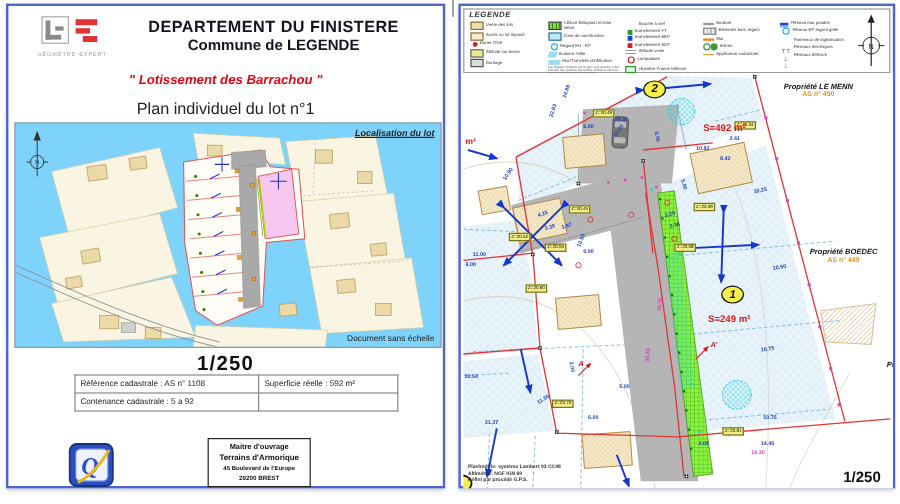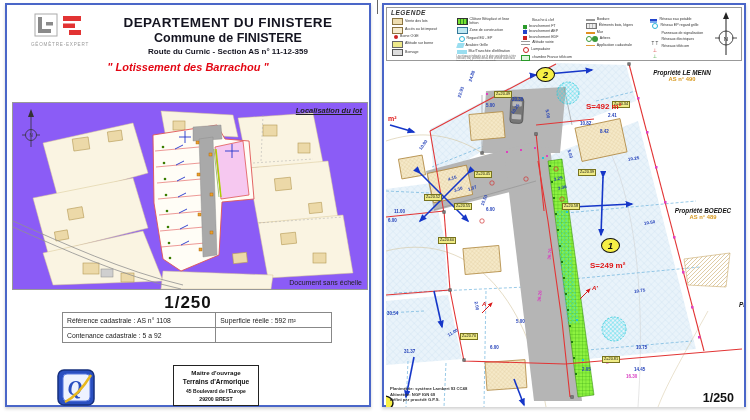--- a/index.html
+++ b/index.html
@@ -15,21 +15,21 @@
   .ge-logo{position:absolute;left:20px;top:8px;width:66px;text-align:center;}
   .ge-cap{font-size:4.6px;letter-spacing:.8px;color:#9a9a9a;margin-top:1px;}
   .head{position:absolute;left:88px;top:10px;width:266px;text-align:center;}
   .t1{font-size:13.5px;font-weight:bold;letter-spacing:.4px;color:#141420;}
   .t2{font-size:12.5px;font-weight:bold;color:#141420;margin-top:1px;}
   .t3{font-size:8px;font-weight:bold;color:#141420;margin-top:2px;}
   .sub{position:absolute;left:0;top:56px;width:100%;text-align:center;font-size:11px;
        font-weight:bold;font-style:italic;color:#e30613;}
   .ptitle{position:absolute;left:0;top:78px;width:100%;text-align:center;font-size:13.5px;color:#222;}
   .mapbox{position:absolute;left:5px;top:97px;width:356px;height:188px;border:1px solid #999;
-          box-sizing:border-box;background:#8b5cf6;overflow:hidden;}
+          box-sizing:border-box;background:#7dd3fc;overflow:hidden;}
   .maplbl{position:absolute;right:5px;top:3px;font-size:7.5px;font-style:italic;font-weight:bold;
           color:#222;text-decoration:underline;}
   .mapnote{position:absolute;right:5px;bottom:3px;font-size:7px;color:#222;}
   .scale1{position:absolute;left:0;top:288px;width:100%;text-align:center;font-size:17px;
           font-weight:bold;letter-spacing:1px;color:#111;}
   #cad-table{position:absolute;left:55px;top:307px;width:270px;border-collapse:collapse;}
   #cad-table td{border:1px solid #888;font-size:6.8px;color:#222;padding:2px 4px;height:10px;}
   #cad-table td:first-child{width:57%;}
   .footer{position:absolute;left:0;top:352px;width:100%;height:50px;}
   .qlogo{position:absolute;left:50px;top:12px;}
@@ -120,24 +120,24 @@
         <rect x="4" y="16" width="13" height="4" fill="#8a8a8a"></rect>
         <rect x="12" y="9" width="7" height="3.5" fill="#8a8a8a"></rect>
         <rect x="29" y="3" width="18" height="5" fill="#e23333"></rect>
         <rect x="29" y="10.5" width="12" height="4.5" fill="#e23333"></rect>
         <rect x="35" y="17" width="12" height="5" fill="#e23333"></rect>
       </svg>
       <div class="ge-cap">GÉOMÈTRE-EXPERT</div>
     </div>
     <div class="head">
       <div class="t1">DEPARTEMENT DU FINISTERE</div>
-      <div class="t2">Commune de FINISTERE</div>
-      <div class="t3">Route du Curnic  - Section AS n° 11-12-359</div>
+      <div class="t2">Commune de LEGENDE</div>
     </div>
     <div class="sub">" Lotissement des Barrachou "</div>
+    <div class="ptitle">Plan individuel du lot n°1</div>
 
     <div class="mapbox">
       <svg class="mapsvg" width="356" height="188" viewBox="0 0 356 188">
 
         <g fill="#faf4e2" stroke="#d8c794" stroke-width="0.5">
           <polygon points="30,40 120,20 135,70 45,95"></polygon>
           <polygon points="20,95 120,75 135,125 35,150"></polygon>
           <polygon points="30,150 130,128 150,178 40,182"></polygon>
           <polygon points="225,15 300,10 310,60 235,65"></polygon>
           <polygon points="235,65 315,58 325,115 245,120"></polygon>

